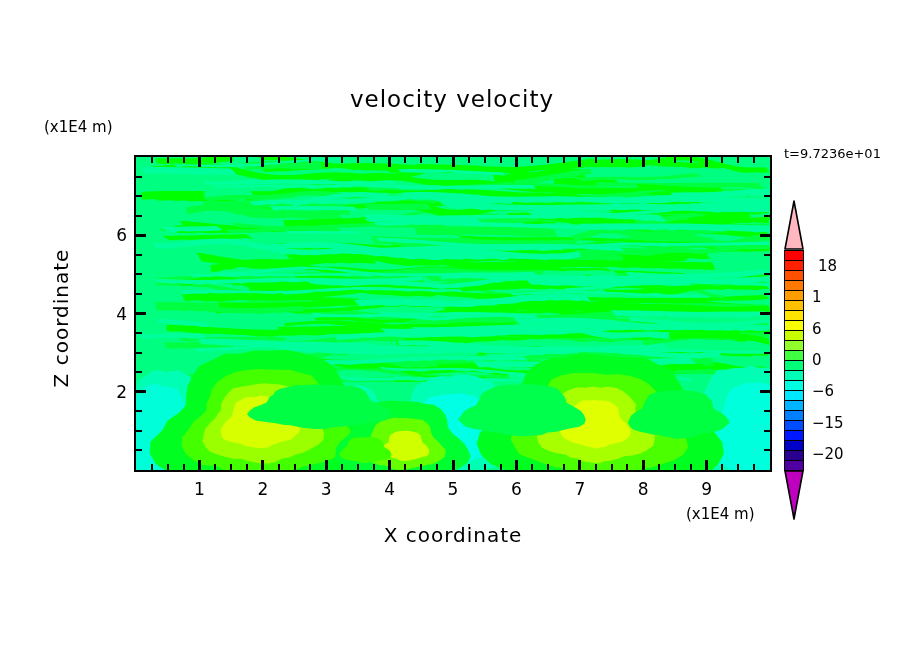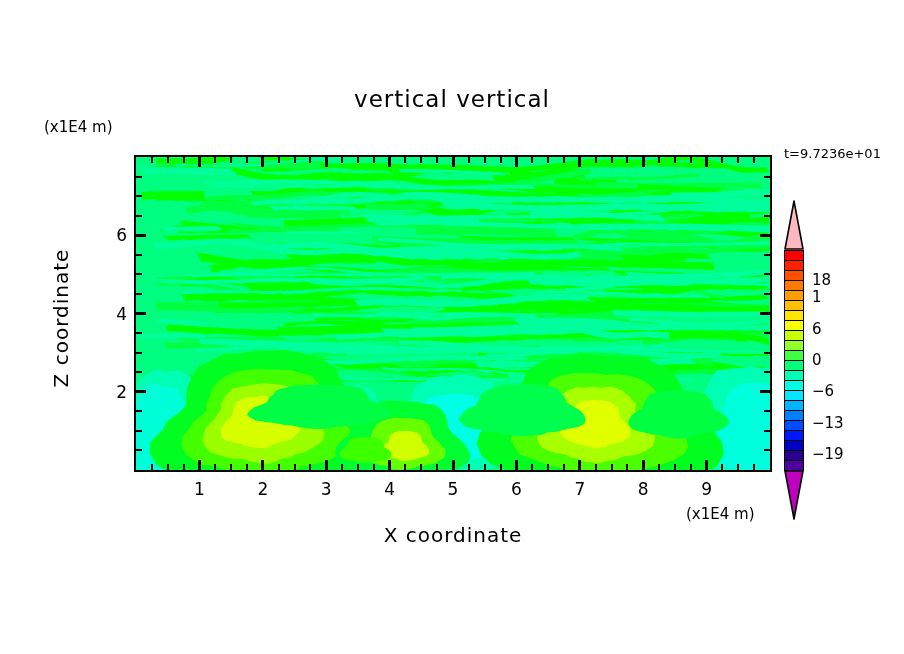--- a/index.html
+++ b/index.html
@@ -33,21 +33,21 @@
   .tick{position:absolute;background:#000;}
 
   #colorbar-group{left:780px;top:200px;width:120px;height:325px;}
   .cb-band{position:absolute;left:4px;width:20px;border:1px solid #000;box-sizing:border-box;}
   .cb-label{position:absolute;left:32px;font-size:15px;transform:translateY(-50%);}
   #cb-top-tri,#cb-bot-tri{position:absolute;left:4px;width:20px;}
 </style>
 </head>
 <body>
 
-<div class="abs" id="plot-title">vertical vertical</div>
+<div class="abs" id="plot-title">velocity velocity</div>
 <div class="abs" id="y-unit-label">(x1E4 m)</div>
 <div class="abs" id="x-unit-label">(x1E4 m)</div>
 <div class="abs" id="time-label">t=9.7236e+01</div>
 
 <div class="abs" id="x-axis-title">X coordinate</div>
 <div class="abs" id="y-axis-title">Z coordinate</div>
 
 <div class="abs" id="plot-canvas">
   <svg viewBox="0 0 634 313" preserveAspectRatio="none">
     <defs>
@@ -461,21 +461,21 @@
       <div class="cb-band" style="top: 220px; height: 11px; background: rgb(0, 76, 255);"></div>
       <div class="cb-band" style="top: 230px; height: 11px; background: rgb(0, 24, 255);"></div>
       <div class="cb-band" style="top: 240px; height: 11px; background: rgb(0, 0, 200);"></div>
       <div class="cb-band" style="top: 250px; height: 11px; background: rgb(42, 0, 144);"></div>
       <div class="cb-band" style="top: 260px; height: 11px; background: rgb(80, 0, 160);"></div>
     </div>
   <svg id="cb-bot-tri" viewBox="0 0 20 50" preserveAspectRatio="none" style="top: 270px; height: 50px;">
     <polygon points="1,1 19,1 10,49" stroke="#000" stroke-width="1.6" stroke-linejoin="round" fill="#bf00bf"></polygon>
   </svg>
   <div id="cb-labels">
-      <div class="cb-label" style="top: 80px;">18</div>
+      <div class="cb-label" style="top: 66px; margin-left: 6px;">18</div>
       <div class="cb-label" style="top: 97.1429px;">1</div>
       <div class="cb-label" style="top: 128.571px;">6</div>
       <div class="cb-label" style="top: 160px;">0</div>
       <div class="cb-label" style="top: 191.429px;">−6</div>
-      <div class="cb-label" style="top: 222.857px;">−13</div>
-      <div class="cb-label" style="top: 254.286px;">−19</div>
+      <div class="cb-label" style="top: 222.857px;">−15</div>
+      <div class="cb-label" style="top: 254.286px;">−20</div>
     </div>
 </div>
 
 </body></html>

